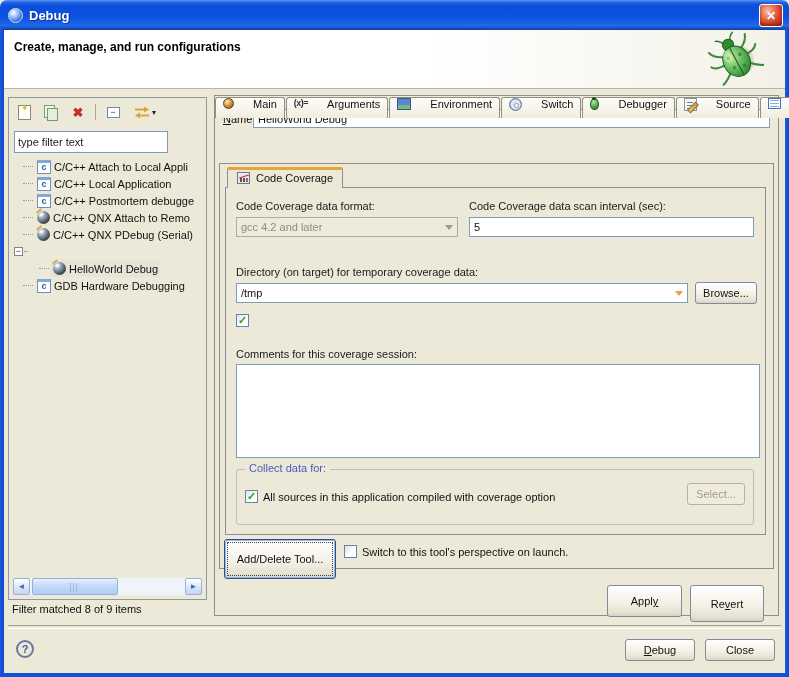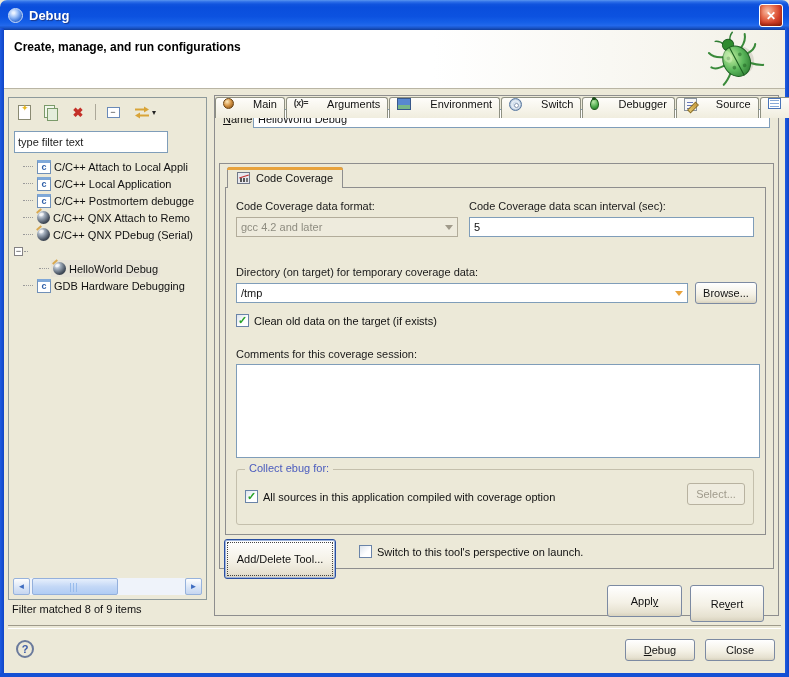--- a/index.html
+++ b/index.html
@@ -370,44 +370,43 @@
             <span class="cbtn">
                 <span class="chev"></span>
               </span>
           </div>
           <div class="btn" style="left:469px;top:94px;width:62px;height:22px">
             <span>Browse...</span>
           </div>
 
           <div class="cbrow" style="left:10px;top:126px">
             <span class="cb">✓</span>
-            <span>Clean old data on the target (if exists)</span>
           </div>
 
           <div class="flabel" style="left:10px;top:160px">Comments for this coverage session:</div>
           <textarea class="comments" style="left: 10px; top: 176px; width: 518px; height: 88px;"></textarea>
 
           <div class="groupbox" style="left:10px;top:281px;width:518px;height:56px">
-            <span class="group-legend">Collect ebug for:</span>
+            <span class="group-legend">Collect data for:</span>
             <div class="cbrow" style="left:8px;top:20px">
               <span class="cb">✓</span>
               <span>All sources in this application compiled with coverage option</span>
             </div>
             <div class="btn disabled" style="right:8px;top:13px;width:58px;height:22px">
               <span>Select...</span>
             </div>
           </div>
 
         </div>
       </div>
 
       <div class="btn focused" style="left:4px;top:375px;width:112px;height:40px">
         <span>Add/Delete Tool...</span>
       </div>
-      <div class="cbrow" style="left:139px;top:381px">
+      <div class="cbrow" style="left:124px;top:381px">
         <span class="cb"></span>
         <span>Switch to this tool's perspective on launch.</span>
       </div>
     </div>
 
     <div class="btn" style="right:96px;top:489px;width:75px;height:32px">
       <span><span>Appl</span><span class="mn">y</span><span></span></span>
     </div>
     <div class="btn" style="right:14px;top:489px;width:74px;height:37px">
       <span><span>Re</span><span class="mn">v</span><span>ert</span></span>

